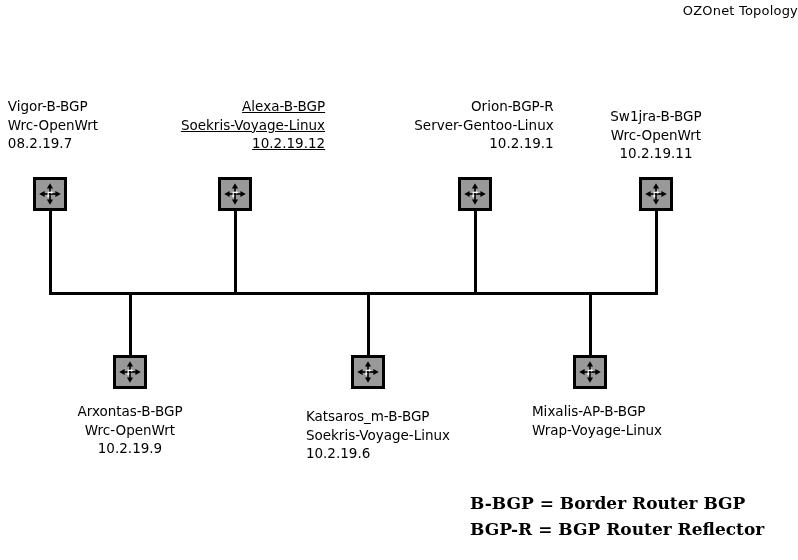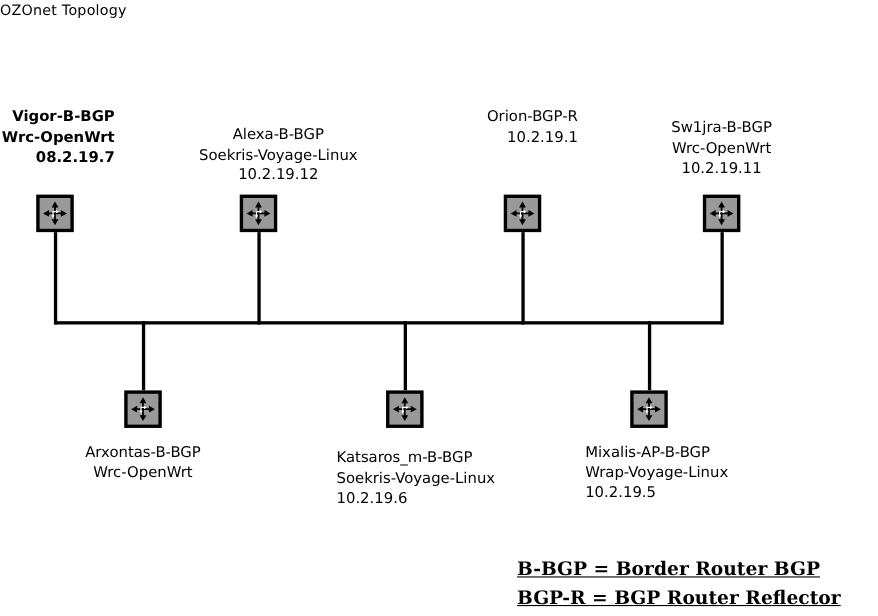--- a/index.html
+++ b/index.html
@@ -13,21 +13,21 @@
     height: 560px;
     background: #ffffff;
     overflow: hidden;
     font-family: "DejaVu Sans", sans-serif;
   }
   #diagram-title {
     position: absolute;
     left: 0;
     top: 3px;
     width: 798px;
-    text-align: left;
+    text-align: right;
     font-size: 13px;
     color: #000000;
     letter-spacing: 0.2px;
   }
   .node-label {
     position: absolute;
     text-align: center;
     font-size: 13.5px;
     line-height: 18.5px;
     color: #000000;
@@ -107,21 +107,21 @@
           <g fill="none" stroke="#ffffff" stroke-width="1.1">
             <path d="M12.2 16.6 L12.2 12.4 L16.1 12.4"></path>
           </g>
           <g fill="#ffffff" stroke="none">
             <polygon points="17.6,12.4 14.9,11.0 14.9,13.8"></polygon>
             <polygon points="12.2,18.1 10.9,15.6 13.5,15.6"></polygon>
           </g>
         </svg>
       </div>
       <div class="node-label" style="left: 0px; top: 97px; width: 798px; text-align: left;">
-        <div style="position: absolute; left: 53px; top: 0px; transform: translateX(-50%); text-align: right; font-weight: bold;">
+        <div style="position: absolute; left: 53px; top: 0px; transform: translateX(-50%); text-align: left;">
           <span class="lbl-line">Vigor-B-BGP</span>
           <span class="lbl-line">Wrc-OpenWrt</span>
           <span class="lbl-line">08.2.19.7</span>
         </div>
       </div>
       <div class="router-icon" style="left: 218px; top: 177px;">
         <svg viewBox="0 0 28 28" xmlns="http://www.w3.org/2000/svg">
           <g fill="#000000" stroke="#000000" stroke-width="1.6" stroke-linecap="butt">
             <line x1="14" y1="14" x2="14" y2="6.5"></line>
             <line x1="14" y1="14" x2="14" y2="21.5"></line>
@@ -137,21 +137,21 @@
           <g fill="none" stroke="#ffffff" stroke-width="1.1">
             <path d="M12.2 16.6 L12.2 12.4 L16.1 12.4"></path>
           </g>
           <g fill="#ffffff" stroke="none">
             <polygon points="17.6,12.4 14.9,11.0 14.9,13.8"></polygon>
             <polygon points="12.2,18.1 10.9,15.6 13.5,15.6"></polygon>
           </g>
         </svg>
       </div>
       <div class="node-label" style="left: 0px; top: 97px; width: 798px; text-align: left;">
-        <div style="position: absolute; left: 253px; top: 16px; transform: translateX(-50%); text-align: center;">
+        <div style="position: absolute; left: 253px; top: 0px; transform: translateX(-50%); text-align: right; text-decoration: underline;">
           <span class="lbl-line">Alexa-B-BGP</span>
           <span class="lbl-line">Soekris-Voyage-Linux</span>
           <span class="lbl-line">10.2.19.12</span>
         </div>
       </div>
       <div class="router-icon" style="left: 458px; top: 177px;">
         <svg viewBox="0 0 28 28" xmlns="http://www.w3.org/2000/svg">
           <g fill="#000000" stroke="#000000" stroke-width="1.6" stroke-linecap="butt">
             <line x1="14" y1="14" x2="14" y2="6.5"></line>
             <line x1="14" y1="14" x2="14" y2="21.5"></line>
@@ -169,20 +169,21 @@
           </g>
           <g fill="#ffffff" stroke="none">
             <polygon points="17.6,12.4 14.9,11.0 14.9,13.8"></polygon>
             <polygon points="12.2,18.1 10.9,15.6 13.5,15.6"></polygon>
           </g>
         </svg>
       </div>
       <div class="node-label" style="left: 0px; top: 97px; width: 798px; text-align: left;">
         <div style="position: absolute; left: 484px; top: 0px; transform: translateX(-50%); text-align: right;">
           <span class="lbl-line">Orion-BGP-R</span>
+          <span class="lbl-line">Server-Gentoo-Linux</span>
           <span class="lbl-line">10.2.19.1</span>
         </div>
       </div>
       <div class="router-icon" style="left: 639px; top: 177px;">
         <svg viewBox="0 0 28 28" xmlns="http://www.w3.org/2000/svg">
           <g fill="#000000" stroke="#000000" stroke-width="1.6" stroke-linecap="butt">
             <line x1="14" y1="14" x2="14" y2="6.5"></line>
             <line x1="14" y1="14" x2="14" y2="21.5"></line>
             <line x1="14" y1="14" x2="6.5" y2="14"></line>
             <line x1="14" y1="14" x2="21.5" y2="14"></line>
@@ -229,20 +230,21 @@
           <g fill="#ffffff" stroke="none">
             <polygon points="17.6,12.4 14.9,11.0 14.9,13.8"></polygon>
             <polygon points="12.2,18.1 10.9,15.6 13.5,15.6"></polygon>
           </g>
         </svg>
       </div>
       <div class="node-label" style="left: 0px; top: 402px; width: 798px; text-align: left;">
         <div style="position: absolute; left: 130px; top: 0px; transform: translateX(-50%); text-align: center;">
           <span class="lbl-line">Arxontas-B-BGP</span>
           <span class="lbl-line">Wrc-OpenWrt</span>
+          <span class="lbl-line">10.2.19.9</span>
         </div>
       </div>
       <div class="router-icon" style="left: 351px; top: 355px;">
         <svg viewBox="0 0 28 28" xmlns="http://www.w3.org/2000/svg">
           <g fill="#000000" stroke="#000000" stroke-width="1.6" stroke-linecap="butt">
             <line x1="14" y1="14" x2="14" y2="6.5"></line>
             <line x1="14" y1="14" x2="14" y2="21.5"></line>
             <line x1="14" y1="14" x2="6.5" y2="14"></line>
             <line x1="14" y1="14" x2="21.5" y2="14"></line>
           </g>
@@ -288,23 +290,22 @@
           <g fill="#ffffff" stroke="none">
             <polygon points="17.6,12.4 14.9,11.0 14.9,13.8"></polygon>
             <polygon points="12.2,18.1 10.9,15.6 13.5,15.6"></polygon>
           </g>
         </svg>
       </div>
       <div class="node-label" style="left: 0px; top: 402px; width: 798px; text-align: left;">
         <div style="position: absolute; left: 597px; top: 0px; transform: translateX(-50%); ">
           <span class="lbl-line">Mixalis-AP-B-BGP</span>
           <span class="lbl-line">Wrap-Voyage-Linux</span>
-          <span class="lbl-line">10.2.19.5</span>
         </div>
       </div>
     </div>
 
-  <div id="legend" style="left: 470px; top: 505px; text-decoration: underline;">
+  <div id="legend" style="left: 470px; top: 490px;">
       <span class="legend-line">B-BGP = Border Router BGP</span>
       <span class="legend-line">BGP-R = BGP Router Reflector</span>
     </div>
 
 </div>
 
 </body></html>

